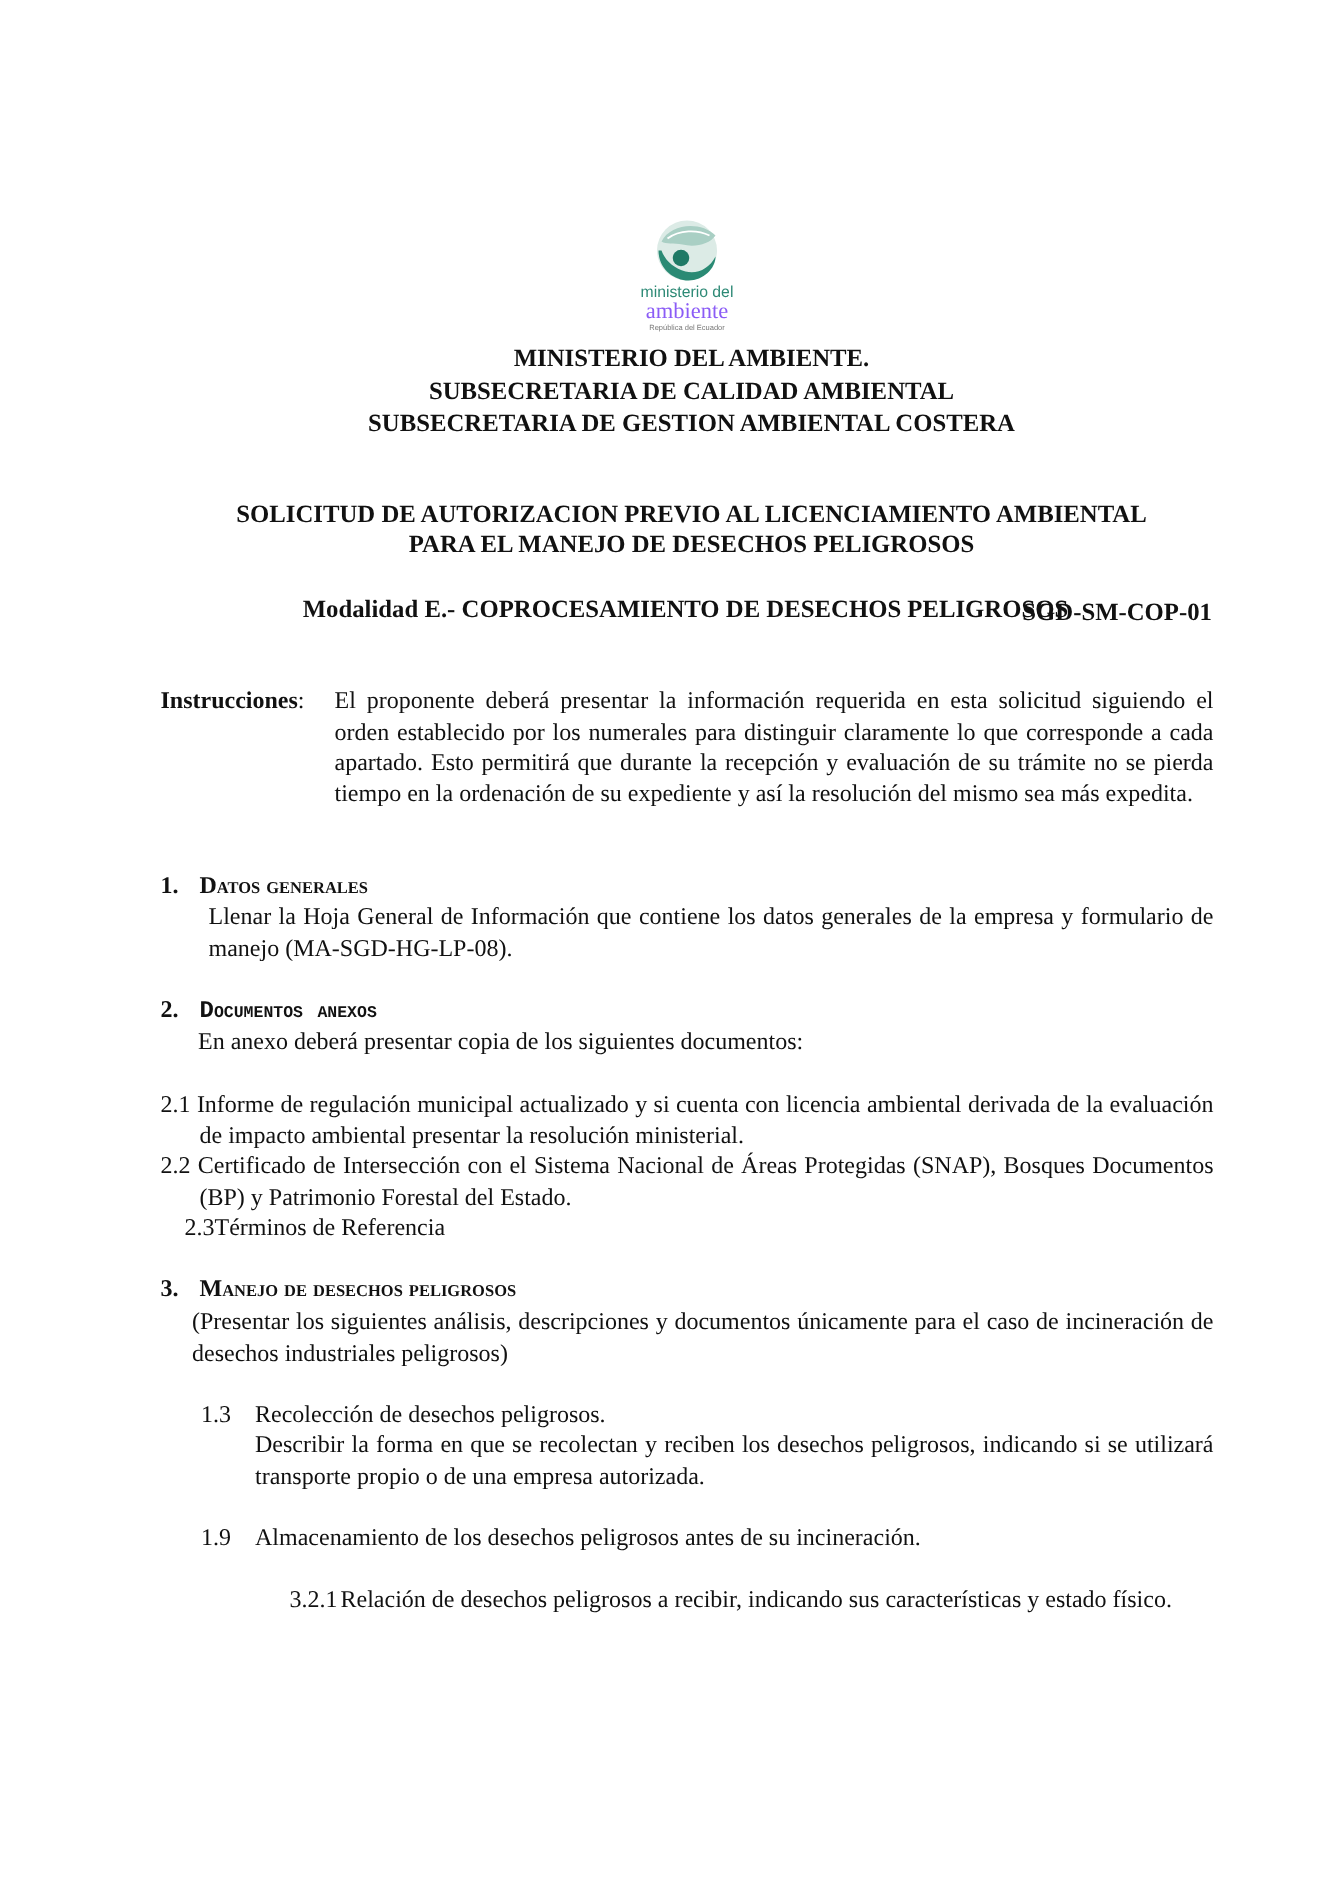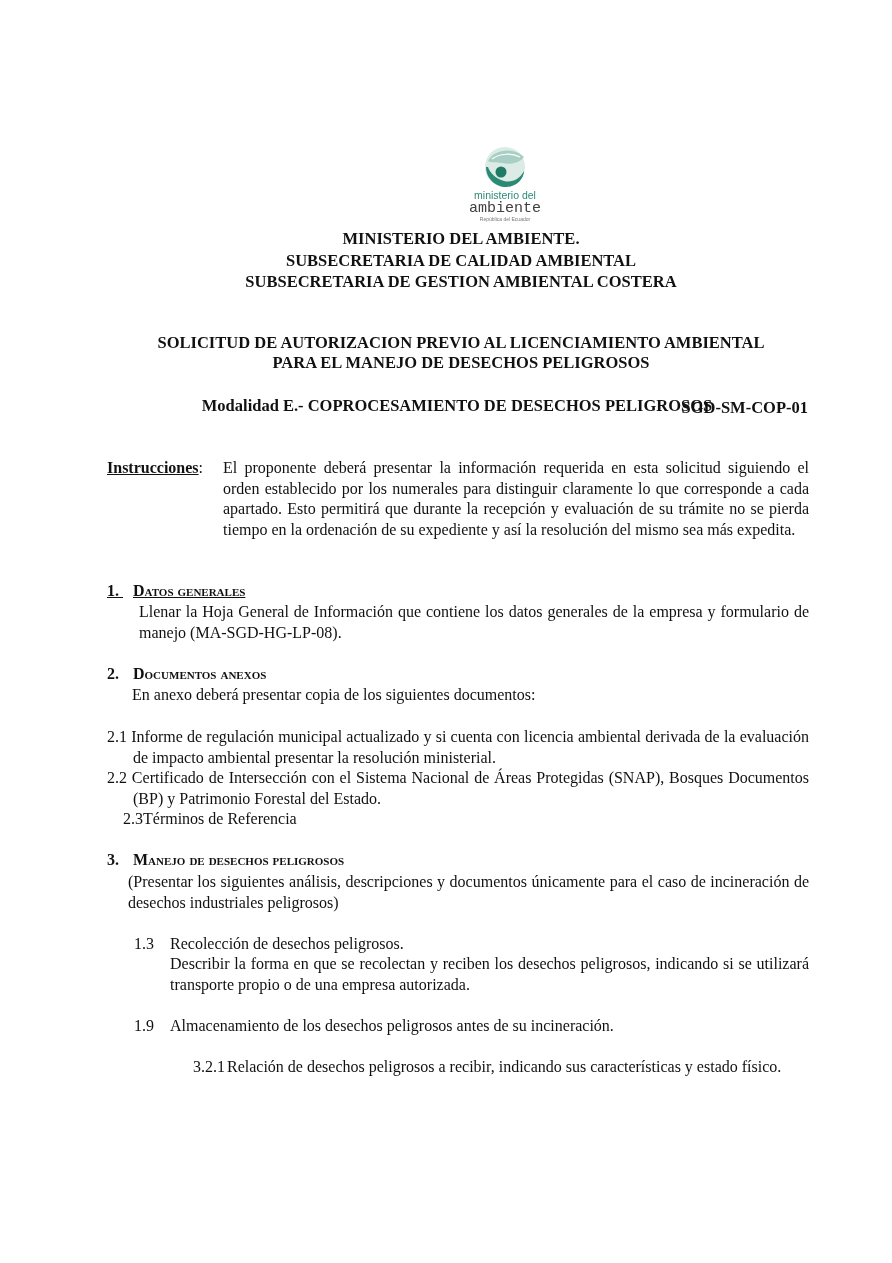--- a/index.html
+++ b/index.html
@@ -1,30 +1,30 @@
 <!DOCTYPE html>
 <html><head>
   <meta charset="utf-8">
   <style>
     html, body { margin: 0; padding: 0; background: #ffffff; }
     body { width: 892px; height: 1263px; position: relative; overflow: hidden;
       font-family: "Liberation Serif", "DejaVu Serif", serif; color: #111; }
     .abs { position: absolute; }
-    .logo { left: 420px; top: 145px; width: 76px; height: 86px; text-align: center; margin-left: 47px; }
+    .logo { left: 420px; top: 145px; width: 76px; height: 86px; text-align: center; }
     .logo svg { display: block; margin: 0 auto; }
     .logo .l1 { font-family: "Liberation Sans", "DejaVu Sans", sans-serif; font-size: 10.5px; color: #2e8a76; line-height: 11px; margin-top: 1px; }
-    .logo .l2 { font-family: Liberation Mono, monospace; font-size: 15px; color: #404040; line-height: 15px; }
+    .logo .l2 { font-family: Liberation Serif, serif; font-size: 15px; color: #8b5cf6; line-height: 15px; }
     .logo .l3 { font-family: "Liberation Sans", "DejaVu Sans", sans-serif; font-size: 5px; color: #777; line-height: 6px; }
     .center { left: 0; width: 922px; text-align: center; }
     .hdr { font-weight: bold; font-size: 16.5px; line-height: 22px; }
     .title { font-weight: bold; font-size: 16.5px; line-height: 20px; }
     .p { font-size: 16px; line-height: 20.5px; }
     .just { text-align: justify; text-align-last: left; }
     .sc { font-weight: bold; font-variant: small-caps; font-size: 16px; }
-    b { font-weight: bold; text-decoration: underline; }
+    b { font-weight: bold; }
   </style>
 </head>
 <body>
 
 <div class="abs logo">
   <svg width="50" height="44" viewBox="0 0 50 44">
     <circle cx="25" cy="22" r="20" fill="#dcebe6"></circle>
     <path d="M8,16 C14,4 34,2 44,12 C40,18 30,20 22,18 C16,17 11,18 8,16 Z" fill="#a9cfc4"></path>
     <path d="M12,14 C20,8 32,8 40,12" stroke="#ffffff" stroke-width="1.2" fill="none"></path>
     <path d="M6,22 C6,34 16,42 26,42 C36,42 44,34 44,26 C40,34 32,38 24,36 C16,34 10,28 8,22 Z" fill="#2a8a74"></path>
@@ -42,29 +42,29 @@
 <div class="abs center title" style="top:333px;">SOLICITUD DE AUTORIZACION PREVIO AL LICENCIAMIENTO AMBIENTAL</div>
 <div class="abs center title" style="top:353px;">PARA EL MANEJO DE DESECHOS PELIGROSOS</div>
 <div class="abs title" style="top:396px; left:0; width:914px; text-align:center;">Modalidad E.- COPROCESAMIENTO DE DESECHOS PELIGROSOS</div>
 <div class="abs title" style="top:398px; right:84px; text-align:center;">SGD-SM-COP-01</div>
 
 <div class="abs p" style="top:458px; left:107px;">
   <b>Instrucciones</b><span>:</span>
 </div>
 <div class="abs p just" style="top:458px; left:223px; width:586px;">El proponente deberá presentar la información requerida en esta solicitud siguiendo el orden establecido por los numerales para distinguir claramente lo que corresponde a cada apartado. Esto permitirá que durante la recepción y evaluación de su trámite no se pierda tiempo en la ordenación de su expediente y así la resolución del mismo sea más expedita.</div>
 
-<div class="abs" style="top:582px; left:107px;text-decoration:underline;">
+<div class="abs" style="top:582px; left:107px;">
   <span class="sc">1.</span>
   <span class="sc" style="margin-left:10px;">Datos generales</span>
 </div>
 <div class="abs p just" style="top:602px; left:139px; width:670px;">Llenar la Hoja General de Información que contiene los datos generales de la empresa y formulario de manejo (MA-SGD-HG-LP-08).</div>
 
 <div class="abs" style="top:665px; left:107px;">
   <span class="sc">2.</span>
-  <span class="sc" style="margin-left:10px;">Documentos anexos</span>
+  <span class="sc" style="margin-left:10px;font-family:Liberation Mono, monospace;">Documentos anexos</span>
 </div>
 <div class="abs p" style="top:685px; left:132px;">En anexo deberá presentar copia de los siguientes documentos:</div>
 
 <div class="abs p just" style="top:727px; left:107px; width:702px; padding-left:0;">
   <div style="padding-left:26px; text-indent:-26px;" class="just">
     <span>2.1</span> <span>Informe de regulación municipal actualizado y si cuenta con licencia ambiental derivada de la evaluación de impacto ambiental  presentar la resolución ministerial.</span>
   </div>
 </div>
 <div class="abs p just" style="top:768px; left:107px; width:702px;">
   <div style="padding-left:26px; text-indent:-26px;" class="just">

